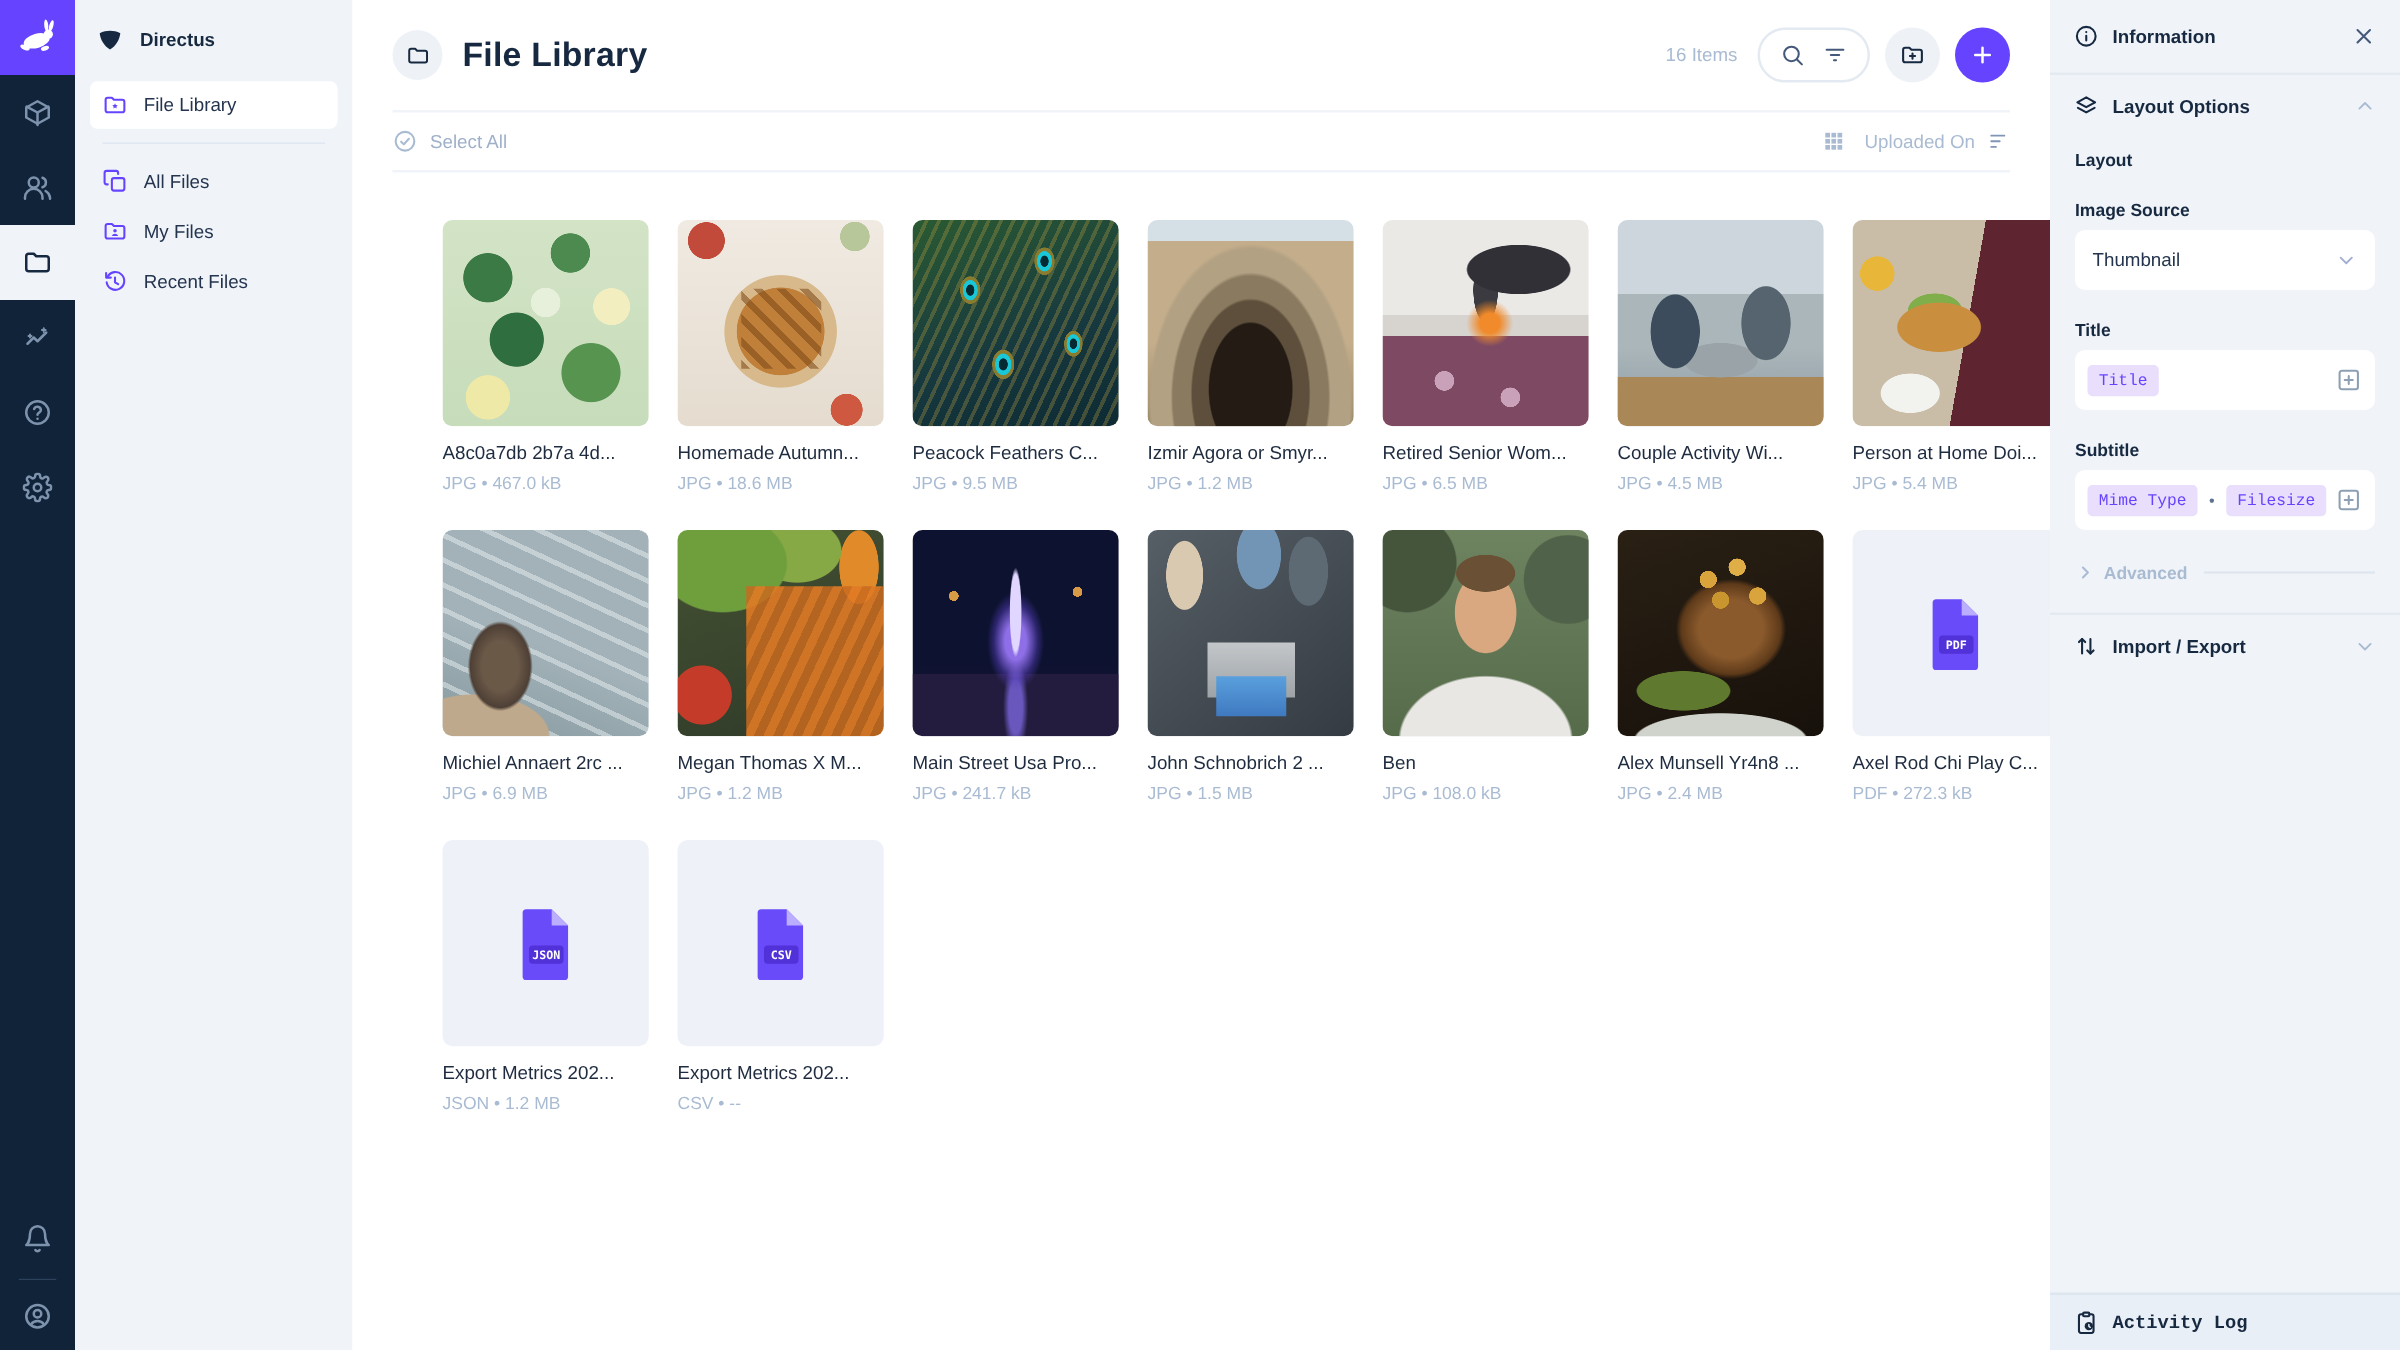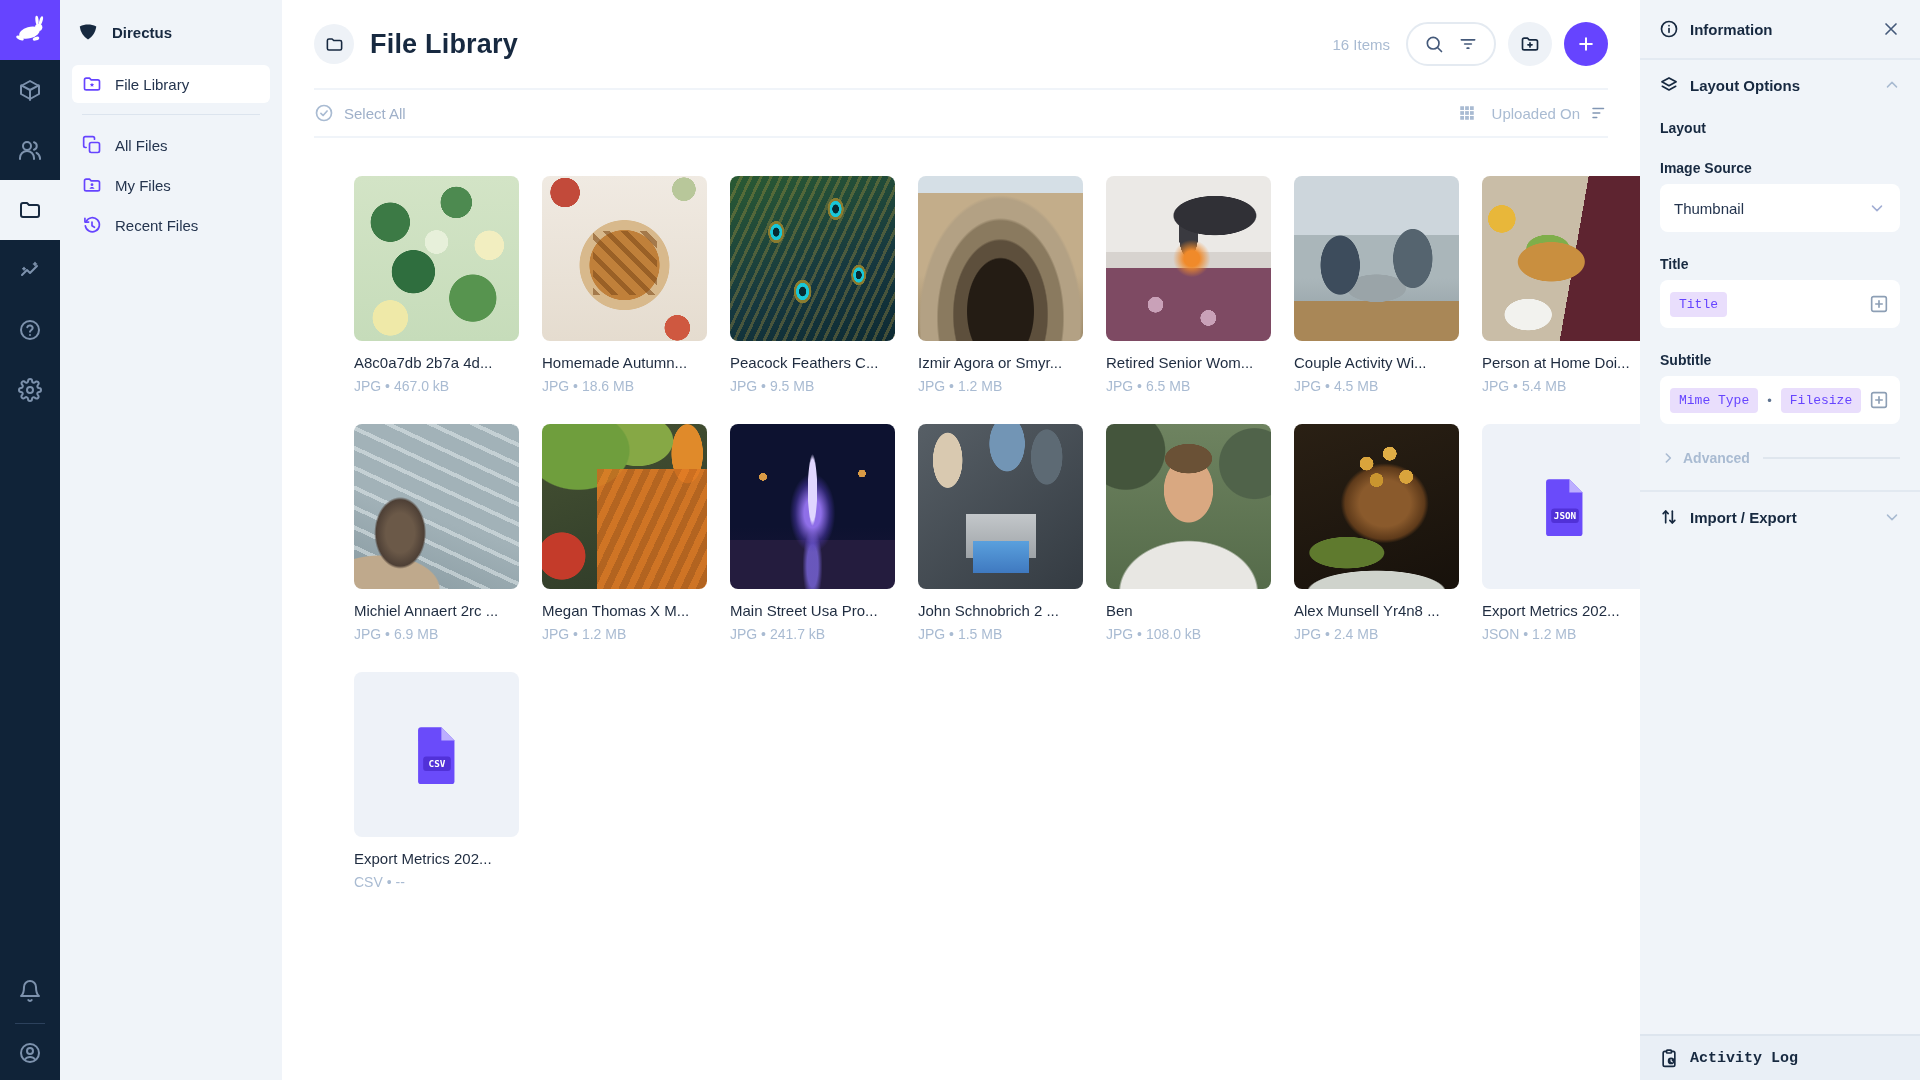--- a/index.html
+++ b/index.html
@@ -469,20 +469,34 @@
   </figure>
 
   <figure class="card">
     <div class="thumb th-grilled-dish"></div>
     <figcaption>
       <div class="fname">Alex Munsell Yr4n8 ...</div>
       <div class="fmeta">JPG • 2.4 MB</div>
     </figcaption>
   </figure>
 
+  <figure class="card">
+    <div class="thumb doc">
+              <svg viewBox="0 0 44 44" class="doc-svg">
+                <path d="M11 3h14l9 9v28a2 2 0 0 1-2 2H11a2 2 0 0 1-2-2V5a2 2 0 0 1 2-2z" fill="#6a4bfa"></path>
+                <path d="M25 3l9 9h-9z" fill="#bcaeff"></path>
+                <rect x="12.5" y="23" width="19" height="10" rx="2" fill="#5131d8"></rect>
+                <text x="22" y="30.4" text-anchor="middle" font-size="6.4" font-weight="bold" font-family="DejaVu Sans Mono, monospace" fill="#ffffff">PDF</text>
+              </svg>
+            </div>
+    <figcaption>
+      <div class="fname">Axel Rod Chi Play C...</div>
+      <div class="fmeta">PDF • 272.3 kB</div>
+    </figcaption>
+  </figure>
 
   <figure class="card">
     <div class="thumb doc">
               <svg viewBox="0 0 44 44" class="doc-svg">
                 <path d="M11 3h14l9 9v28a2 2 0 0 1-2 2H11a2 2 0 0 1-2-2V5a2 2 0 0 1 2-2z" fill="#6a4bfa"></path>
                 <path d="M25 3l9 9h-9z" fill="#bcaeff"></path>
                 <rect x="12.5" y="23" width="19" height="10" rx="2" fill="#5131d8"></rect>
                 <text x="22" y="30.4" text-anchor="middle" font-size="6.4" font-weight="bold" font-family="DejaVu Sans Mono, monospace" fill="#ffffff">JSON</text>
               </svg>
             </div>

